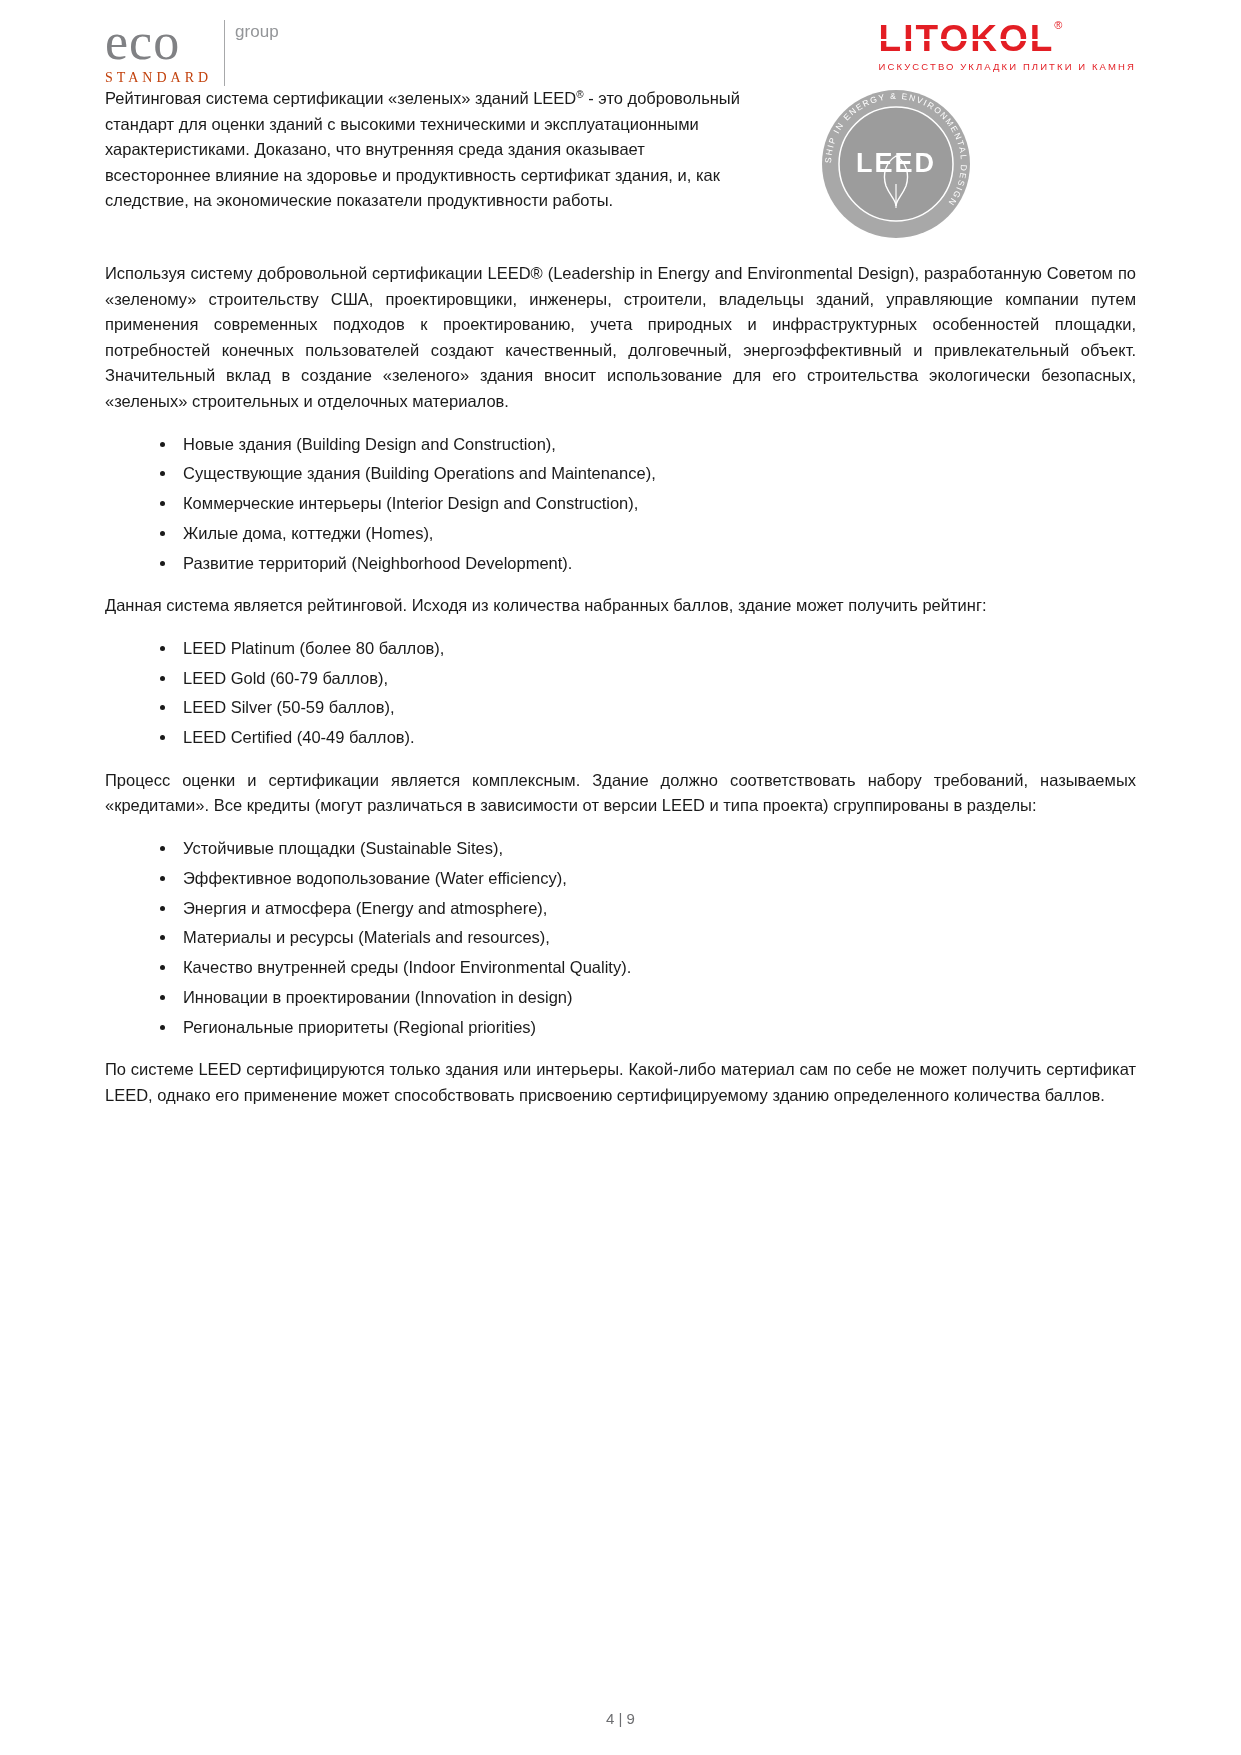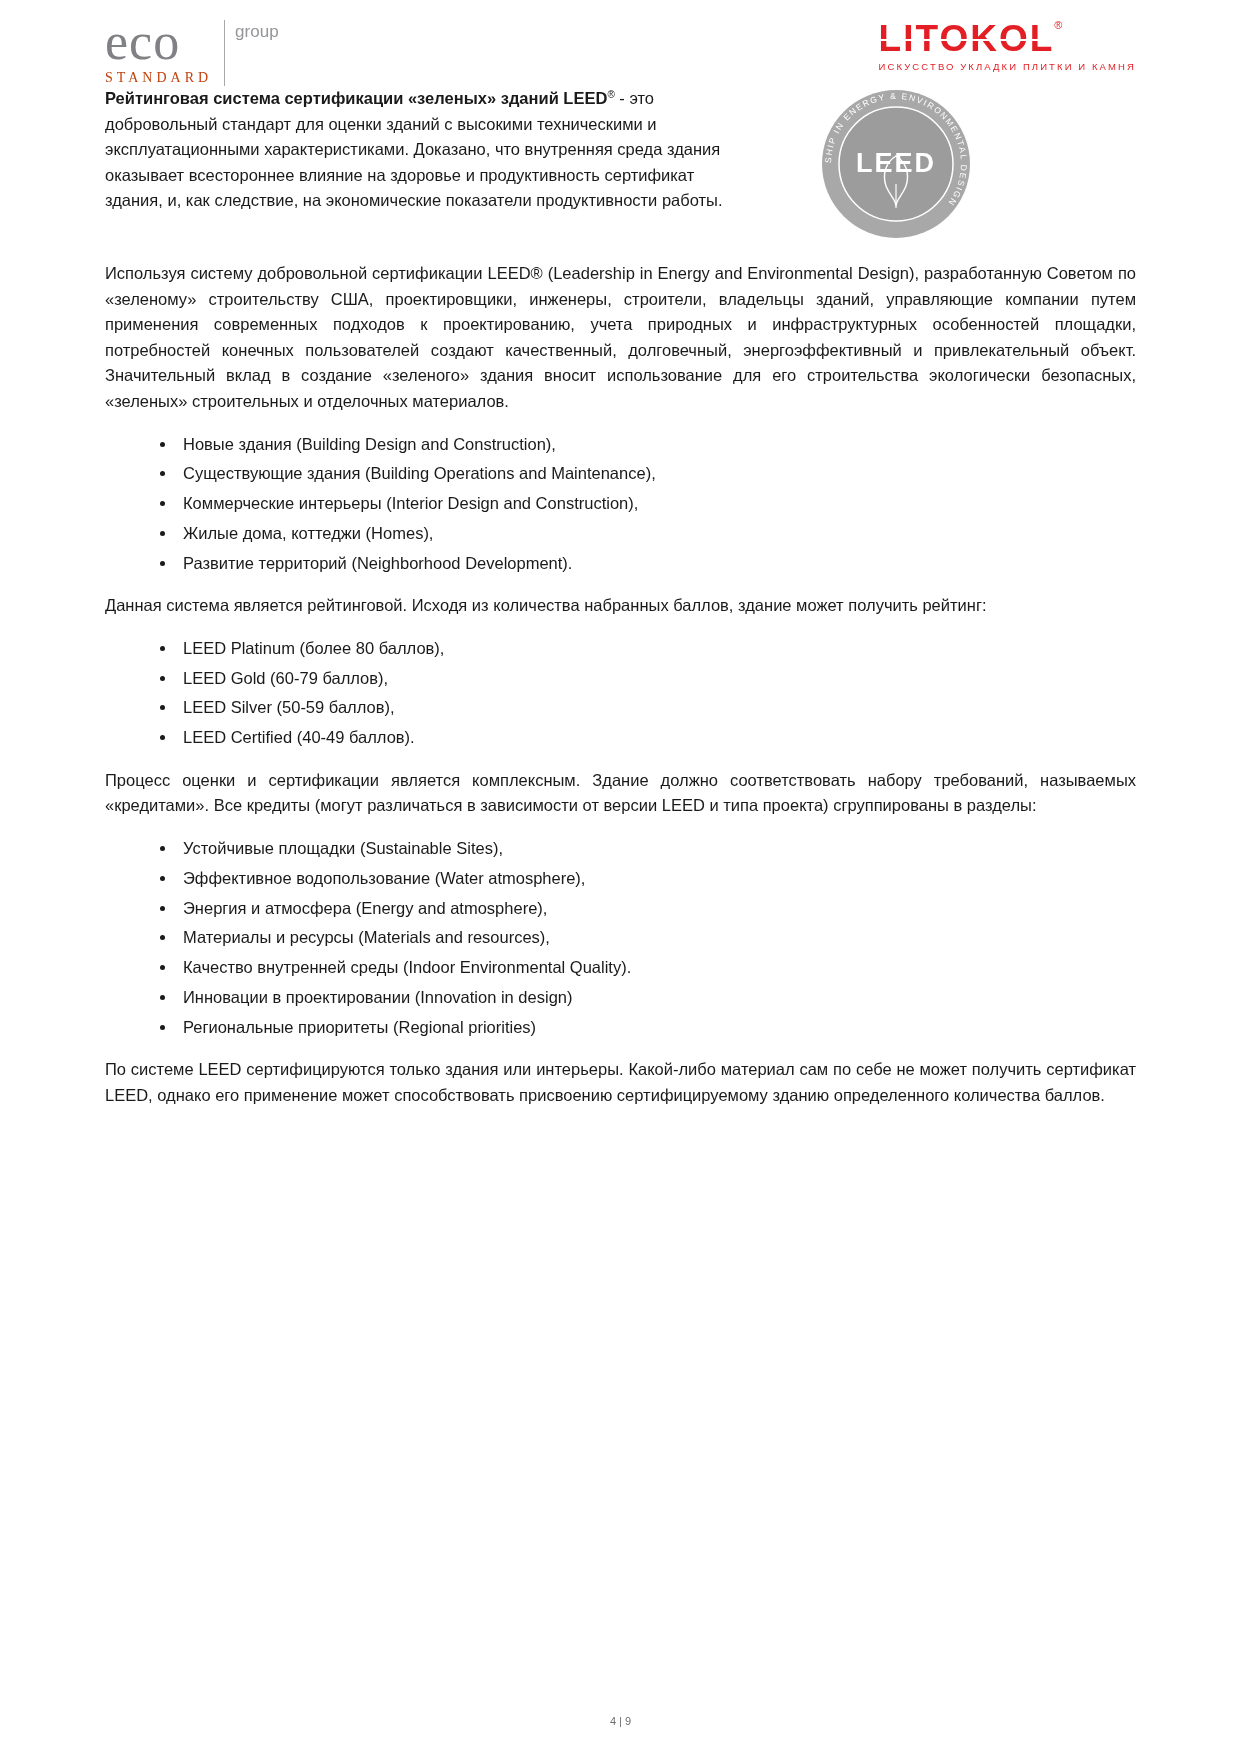--- a/index.html
+++ b/index.html
@@ -62,21 +62,21 @@
   }
 
   
   .para {
     font-size: 16.5px;
     line-height: 1.55;
     margin: 17px 0;
     text-align: justify;
   }
   .para.left { text-align: left; }
-  .para strong { font-weight: 700; }
+  .para strong { font-weight: 400; }
   .para sup { font-size: 10px; vertical-align: super; }
 
   .intro-row { display: flex; align-items: flex-start; gap: 60px; margin-top: 0; }
   .intro-row .para { flex: 0 0 635px; margin-top: 0; }
   .leed-badge { flex: 0 0 auto; margin-left: 20px; margin-top: 2px; }
 
   ul.bullets {
     margin: 10px 0 18px 0;
     padding-left: 72px;
     list-style: disc;
@@ -86,21 +86,21 @@
     line-height: 1.5;
     margin: 5px 0;
     padding-left: 6px;
   }
 
   
   .footer {
     position: absolute;
     bottom: 28px; left: 0; right: 0;
     text-align: center;
-    font-size: 11px; color: #6d6e71;
+    font-size: 15px; color: #6d6e71;
   }
 </style>
 </head>
 <body>
 
 <div class="page">
 
   <header class="header">
     <div class="eco-logo">
       <div class="eco-left">
@@ -159,21 +159,21 @@
         <li>LEED Platinum (более 80 баллов),</li>
         <li>LEED Gold (60-79 баллов),</li>
         <li>LEED Silver (50-59 баллов),</li>
         <li>LEED Certified (40-49 баллов).</li>
       </ul>
 
     <p class="para">Процесс оценки и сертификации является комплексным. Здание должно соответствовать набору требований, называемых «кредитами». Все кредиты (могут различаться в зависимости от версии LEED и типа проекта) сгруппированы в разделы:</p>
 
     <ul class="bullets">
         <li>Устойчивые площадки (Sustainable Sites),</li>
-        <li>Эффективное водопользование (Water atmosphere),</li>
+        <li>Эффективное водопользование (Water efficiency),</li>
         <li>Энергия и атмосфера (Energy and atmosphere),</li>
         <li>Материалы и ресурсы (Materials and resources),</li>
         <li>Качество внутренней среды (Indoor Environmental Quality).</li>
         <li>Инновации в проектировании (Innovation in design)</li>
         <li>Региональные приоритеты (Regional priorities)</li>
       </ul>
 
     <p class="para">По системе LEED сертифицируются только здания или интерьеры. Какой-либо материал сам по себе не может получить сертификат LEED, однако его применение может способствовать присвоению сертифицируемому зданию определенного количества баллов.</p>
 
   </main>

